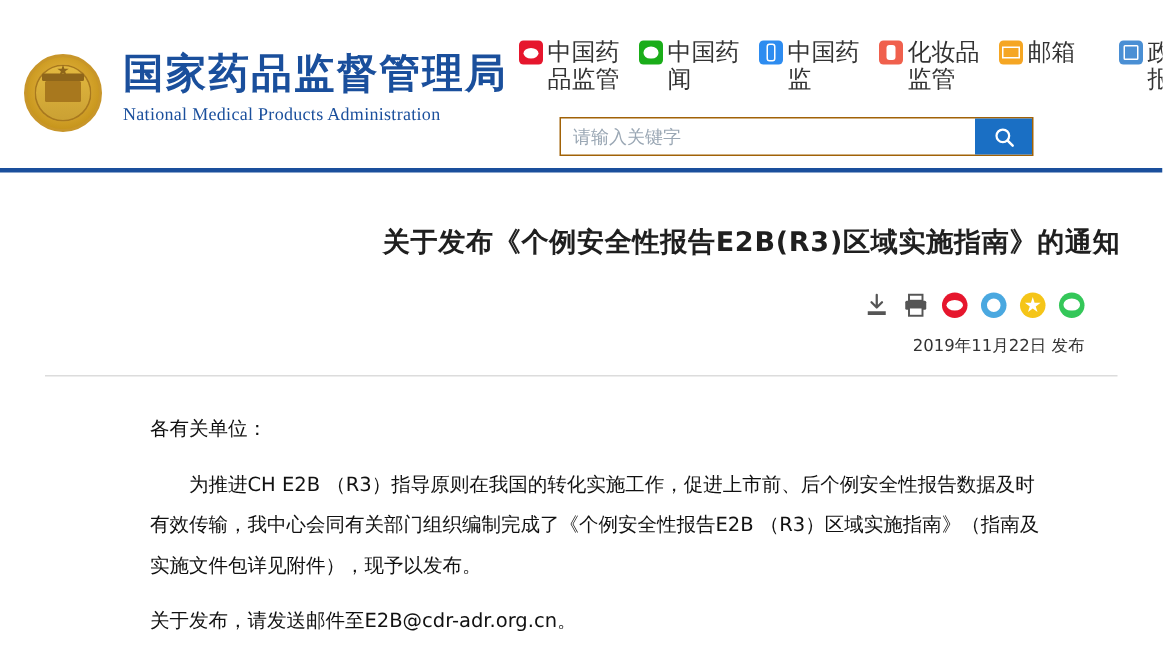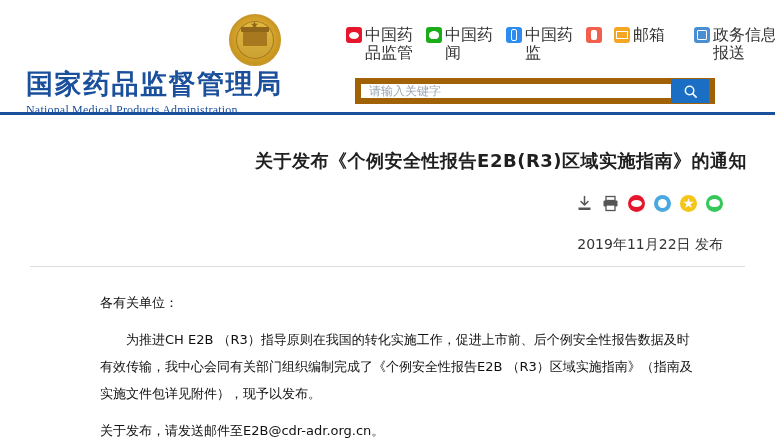--- a/index.html
+++ b/index.html
@@ -23,24 +23,23 @@
   
   .header {
     position: relative;
     height: 112px;
     background: #ffffff;
     border-bottom: 3px solid #1a4f9c;
   }
   .brand {
     position: absolute;
     left: 14px;
-    top: 12px;
-    display: flex;
-    align-items: flex-end;
-    flex-direction: column;
+    top: 34px;
+    display: flex;
+    align-items: flex-start;
   }
   .emblem {
     width: 56px;
     height: 56px;
     position: relative;
     flex: 0 0 auto;
   }
   .emblem .ring {
     position: absolute;
     left: 2px;
@@ -198,25 +197,25 @@
     width: 52px;
     color: #333;
     font-size: 16px;
     font-family: "DejaVu Sans", "Liberation Sans", sans-serif;
   }
   .ch-label.wide { width: 64px; }
 
   
   .search-box {
     position: absolute;
-    left: 355px;
+    left: 373px;
     top: 78px;
-    width: 360px;
+    width: 316px;
     height: 26px;
-    border: 6px solid #a16207;
+    border: 1px solid #a16207;
     background: #fff;
     box-sizing: border-box;
     display: flex;
     align-items: center;
   }
   .search-input {
     flex: 1 1 auto;
     border: none;
     outline: none;
     height: 24px;
@@ -303,22 +302,22 @@
     content: "";
     position: absolute; left: 3px; top: 4px;
     width: 11px; height: 8px;
     border-radius: 50% 50% 45% 45%;
     background: #fff;
   }
 
   .pubdate {
     text-align: right;
     padding-right: 24px;
-    margin-top: 24px;
-    font-size: 14px;
+    margin-top: 11px;
+    font-size: 11px;
     color: #333;
     font-family: "DejaVu Sans", "Liberation Sans", sans-serif;
   }
 
   .divider {
     margin: 12px 2px 0 2px;
     border-top: 1px solid #dcdcdc;
   }
 
   .body-text {
@@ -360,20 +359,21 @@
       <div class="channel">
         <span class="ch-icon wechat"></span>
         <span class="ch-label">中国药闻</span>
       </div>
       <div class="channel">
         <span class="ch-icon app"></span>
         <span class="ch-label">中国药监</span>
       </div>
       <div class="channel">
         <span class="ch-icon cosmetic"></span>
+        <span class="ch-label">化妆品监管</span>
       </div>
       <div class="channel">
         <span class="ch-icon mail"></span>
         <span class="ch-label">邮箱</span>
       </div>
       <div class="channel">
         <span class="ch-icon gov"></span>
         <span class="ch-label wide">政务信息报送</span>
       </div>
     </div>

